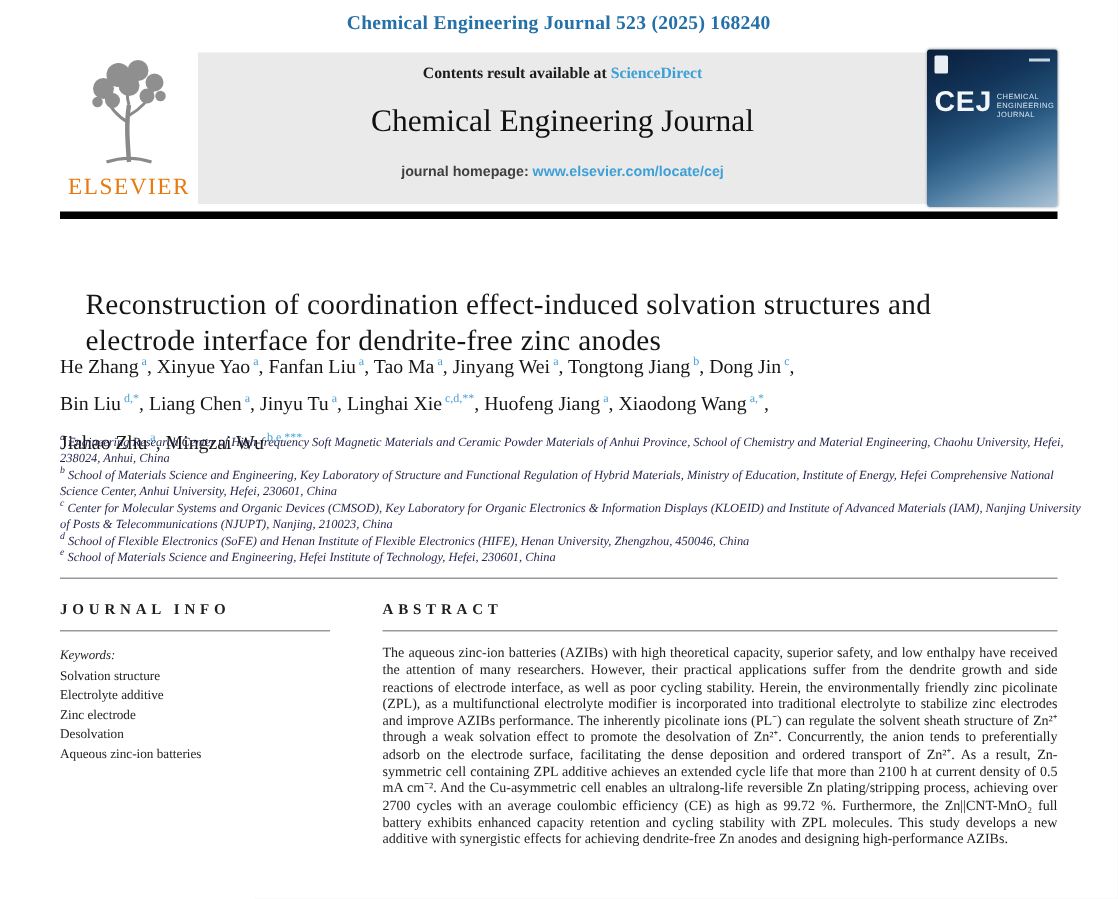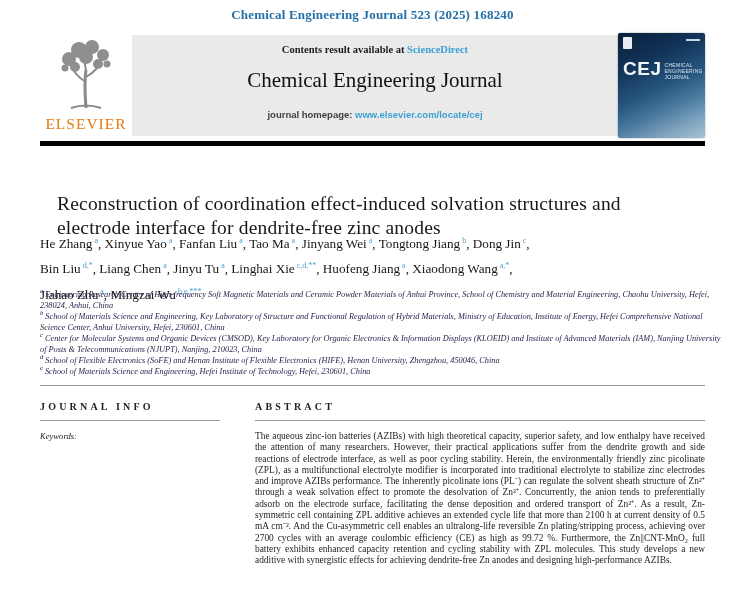--- a/index.html
+++ b/index.html
@@ -125,20 +125,27 @@
       <div class="affil"><sup>e</sup> School of Materials Science and Engineering, Hefei Institute of Technology, Hefei, 230601, China</div>
     </div>
 
   <div class="mid-rule"></div>
 
   <div class="columns">
     <div class="left-col">
       <div class="section-heading">JOURNAL INFO</div>
       <div class="heading-rule"></div>
       <div class="keywords-label">Keywords:</div>
+      <div>
+          <div class="kw">Solvation structure</div>
+          <div class="kw">Electrolyte additive</div>
+          <div class="kw">Zinc electrode</div>
+          <div class="kw">Desolvation</div>
+          <div class="kw">Aqueous zinc-ion batteries</div>
+        </div>
     </div>
     <div class="right-col">
       <div class="section-heading">ABSTRACT</div>
       <div class="heading-rule"></div>
       <div class="abstract-text">The aqueous zinc-ion batteries (AZIBs) with high theoretical capacity, superior safety, and low enthalpy have received the attention of many researchers. However, their practical applications suffer from the dendrite growth and side reactions of electrode interface, as well as poor cycling stability. Herein, the environmentally friendly zinc picolinate (ZPL), as a multifunctional electrolyte modifier is incorporated into traditional electrolyte to stabilize zinc electrodes and improve AZIBs performance. The inherently picolinate ions (PL⁻) can regulate the solvent sheath structure of Zn²⁺ through a weak solvation effect to promote the desolvation of Zn²⁺. Concurrently, the anion tends to preferentially adsorb on the electrode surface, facilitating the dense deposition and ordered transport of Zn²⁺. As a result, Zn-symmetric cell containing ZPL additive achieves an extended cycle life that more than 2100 h at current density of 0.5 mA cm⁻². And the Cu-asymmetric cell enables an ultralong-life reversible Zn plating/stripping process, achieving over 2700 cycles with an average coulombic efficiency (CE) as high as 99.72 %. Furthermore, the Zn||CNT-MnO₂ full battery exhibits enhanced capacity retention and cycling stability with ZPL molecules. This study develops a new additive with synergistic effects for achieving dendrite-free Zn anodes and designing high-performance AZIBs.</div>
     </div>
   </div>
 
 </div>
 

